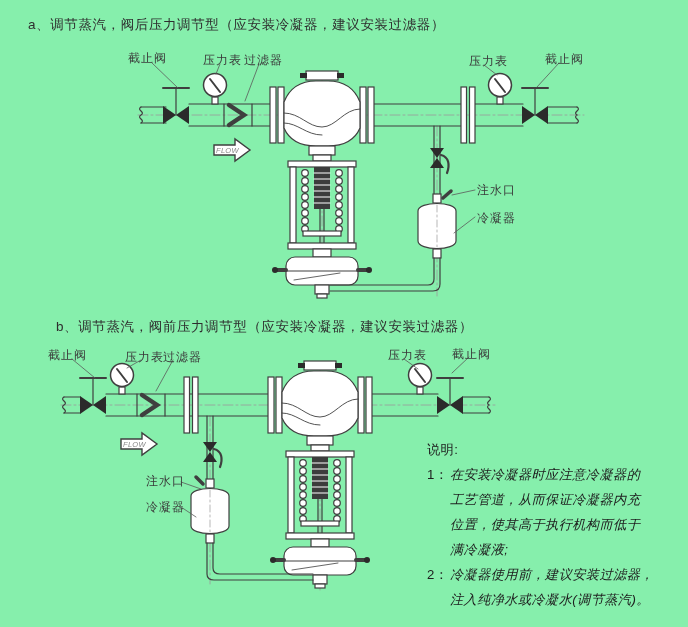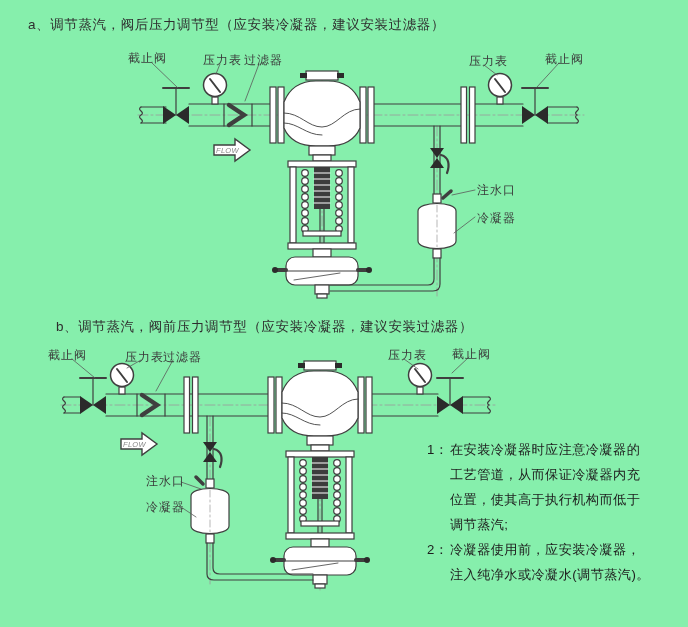--- a/index.html
+++ b/index.html
@@ -18,21 +18,21 @@
   svg.diagram { position:absolute; left:0; top:0; z-index:1; }
   .cl { stroke:#9a9a9a; stroke-width:0.8; stroke-dasharray:10 3 2 3; fill:none; }
   .ld { stroke:#5a5a5a; stroke-width:0.8; fill:none; }
   .flowtxt { font-size:7.5px; fill:#8a8a8a; stroke:none; font-style:italic; letter-spacing:0.3px; }
   .notes {
     position:absolute; left:427px; top:437px; width:262px; z-index:2;
     font-size:13.2px; line-height:25px; color:#1d1d1d; letter-spacing:0.4px;
   }
   .note-item { display:flex; }
   .note-no { width:23px; flex:none; }
-  .note-lines { flex:1; }
+  .note-lines { flex:1;font-style:italic; }
 </style>
 </head>
 <body>
 
 <div id="canvas">
 
   <div class="sec-title" style="left:28px; top:16px;">a、调节蒸汽，阀后压力调节型（应安装冷凝器，建议安装过滤器）</div>
   <div class="sec-title" style="left:28px; top:318px;padding-left:28px;">b、调节蒸汽，阀前压力调节型（应安装冷凝器，建议安装过滤器）</div>
 
   <span class="lbl" style="left:128px; top:50px;">截止阀</span>
@@ -45,33 +45,34 @@
 
   <span class="lbl" style="left:48px;  top:347px;">截止阀</span>
   <span class="lbl" style="left:125px; top:349px;">压力表</span>
   <span class="lbl" style="left:163px; top:349px;">过滤器</span>
   <span class="lbl" style="left:388px; top:347px;">压力表</span>
   <span class="lbl" style="left:452px; top:346px;">截止阀</span>
   <span class="lbl" style="left:146px; top:473px;">注水口</span>
   <span class="lbl" style="left:146px; top:499px;">冷凝器</span>
 
   <div class="notes">
+    <div>说明:</div>
     <div class="note-item">
       <div class="note-no">1：</div>
       <div class="note-lines">
         <div>在安装冷凝器时应注意冷凝器的</div>
         <div>工艺管道，从而保证冷凝器内充</div>
         <div>位置，使其高于执行机构而低于</div>
-        <div>调节蒸汽;</div>
+        <div>满冷凝液;</div>
       </div>
     </div>
     <div class="note-item">
       <div class="note-no">2：</div>
       <div class="note-lines">
-        <div>冷凝器使用前，应安装冷凝器，</div>
+        <div>冷凝器使用前，建议安装过滤器，</div>
         <div>注入纯净水或冷凝水(调节蒸汽)。</div>
       </div>
     </div>
   </div>
 
   <svg class="diagram" width="688" height="627" viewBox="0 0 688 627">
     <defs>
 
       <g id="sym-stopv">
         <path d="M-13,-9 L0,0 L-13,9 Z" fill="#2b2b2b" stroke="none"></path>

